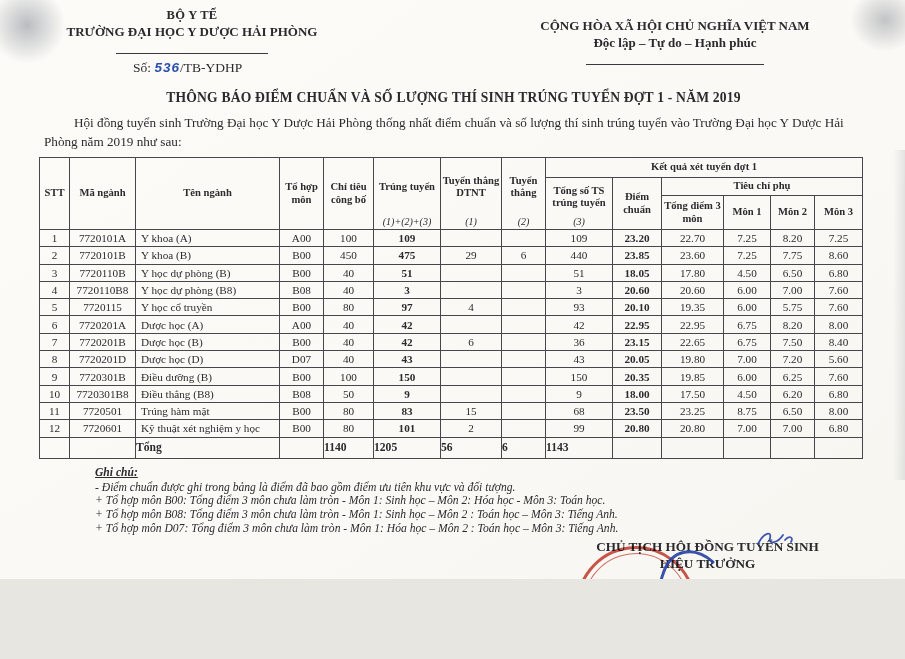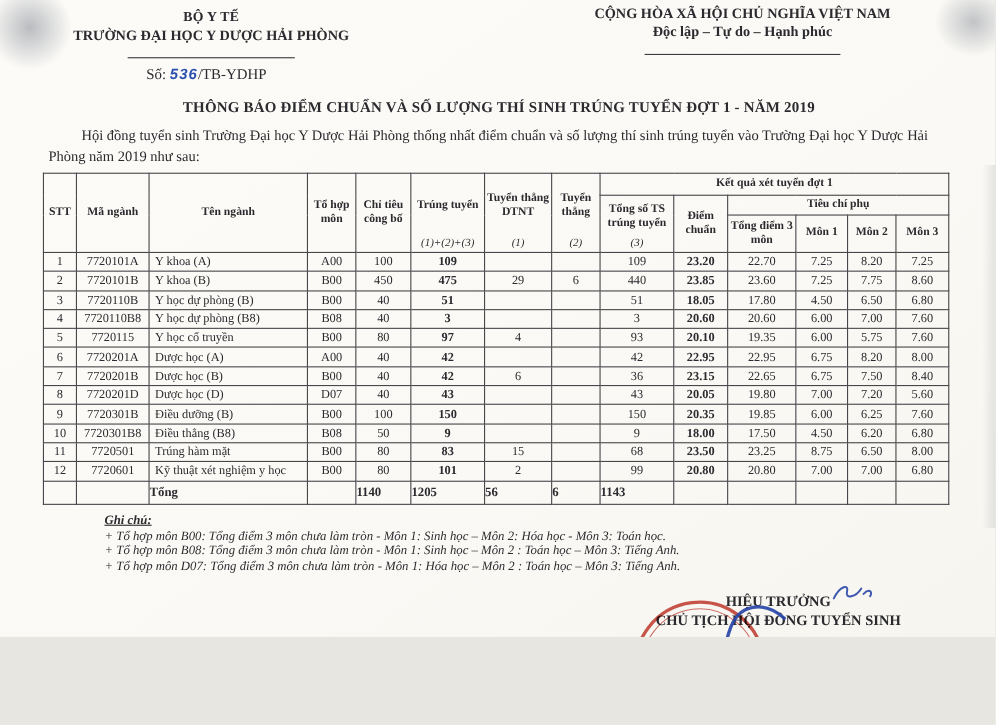--- a/index.html
+++ b/index.html
@@ -19,21 +19,21 @@
   .smudge.re { right:-6px; top:150px; width:18px; height:330px;
     background:linear-gradient(to left, rgba(130,134,142,.28), rgba(130,134,142,0)); }
 
   .hdr-left { position:absolute; left:58px; top:8px; width:268px; text-align:center; }
   .hdr-left .l1 { font-size:12.5px; font-weight:bold; letter-spacing:.3px; }
   .hdr-left .l2 { font-size:13px; font-weight:bold; margin-top:1px; }
   .rule { display:inline-block; border-bottom:1.6px solid #3a3a3e; height:1px; }
   .rule.left { width:152px; margin-top:2px; }
   .doc-number { position:absolute; left:133px; top:60px; font-size:13.5px; }
   .hand { color:#2b4fae; font-family:Liberation Sans, sans-serif; font-style:italic; font-weight:bold; letter-spacing:1px; }
-  .hdr-right { position:absolute; left:500px; top:4px; width:350px; text-align:center; }
+  .hdr-right { position:absolute; left:500px; top:18px; width:350px; text-align:center; }
   .hdr-right .l1 { font-size:13px; font-weight:bold; }
   .hdr-right .l2 { font-size:13px; font-weight:bold; margin-top:1px; }
   .rule.right { width:178px; margin-top:2px; }
   .date-line { position:absolute; left:608px; top:64px; font-size:13.5px; font-style:italic; }
   .date-line .hand { font-size:14px; }
 
   .doc-title { position:absolute; left:0; right:10px; top:90px; text-align:center;
     font-size:13.6px; font-weight:bold; letter-spacing:.2px;margin-left:12px; }
   .intro { position:absolute; left:44px; top:114px; width:824px; font-size:13.2px;
     line-height:1.42; text-indent:30px; }
@@ -356,29 +356,30 @@
             <td></td>
             <td></td>
           </tr>
         </tfoot>
     </table>
   </div>
 
   <div class="notes">
     <span class="heading">Ghi chú:</span>
     <div>
+        <div class="note-line">- Điểm chuẩn được ghi trong bảng là điểm đã bao gồm điểm ưu tiên khu vực và đối tượng.</div>
         <div class="note-line">+ Tổ hợp môn B00: Tổng điểm 3 môn chưa làm tròn - Môn 1: Sinh học – Môn 2: Hóa học - Môn 3: Toán học.</div>
         <div class="note-line">+ Tổ hợp môn B08: Tổng điểm 3 môn chưa làm tròn - Môn 1:  Sinh học – Môn 2 : Toán học  – Môn 3: Tiếng Anh.</div>
         <div class="note-line">+ Tổ hợp môn D07: Tổng điểm 3 môn chưa làm tròn - Môn 1:  Hóa  học – Môn 2 : Toán học  – Môn 3: Tiếng Anh.</div>
       </div>
   </div>
 
   <div class="sig-roles">
+    <div>CHỦ TỊCH HỘI ĐỒNG TUYỂN SINH</div>
     <div>HIỆU TRƯỞNG</div>
-    <div>CHỦ TỊCH HỘI ĐỒNG TUYỂN SINH</div>
   </div>
 
   <div class="stamp">
     <div class="stamp-text">
       <div>TRƯỜNG</div>
       <div>ĐẠI HỌC</div>
       <div>Y DƯỢC</div>
       <div>HẢI PHÒNG</div>
     </div>
   </div>

